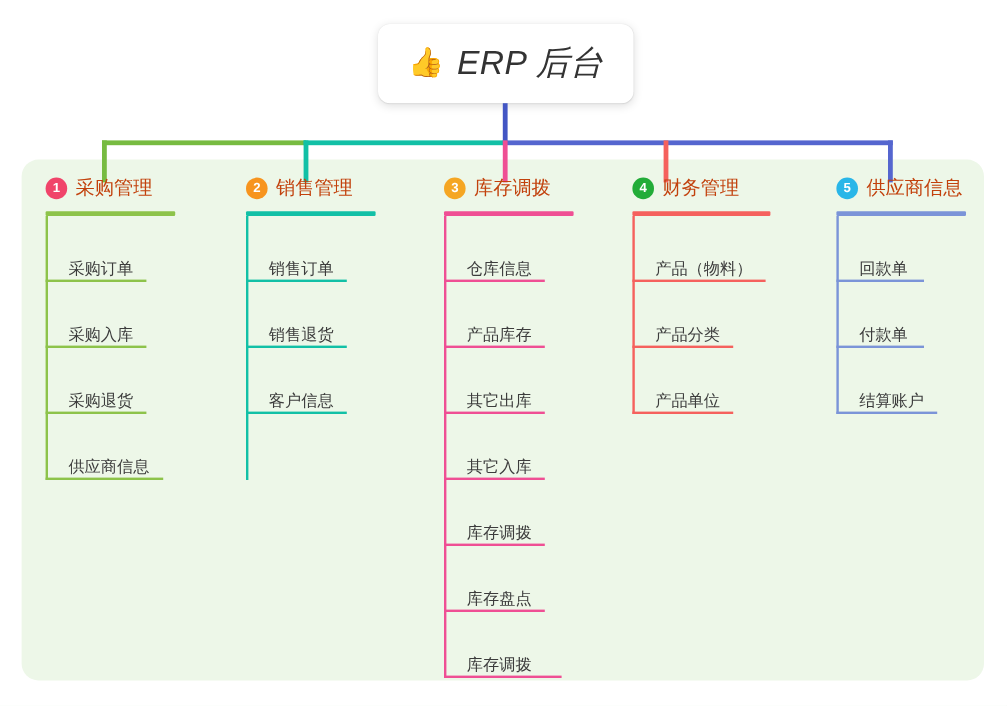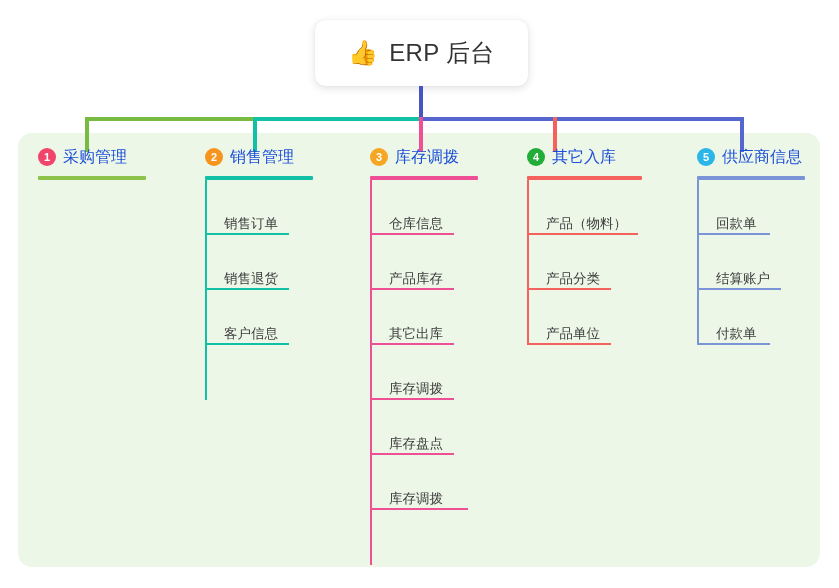--- a/index.html
+++ b/index.html
@@ -36,25 +36,26 @@
     display: flex;
     align-items: center;
     gap: 11px;
   }
   #root-card .thumb {
     font-size: 24px;
     line-height: 1;
     color: #F2B33D;
   }
   #root-card .root-title {
-    font-size: 24px;
+    font-size: 28px;
     font-weight: 400;
     color: #333333;
     letter-spacing: 0.3px;
     white-space: nowrap;
+    font-style: italic;
   }
 
   
   #root-stem {
     position: absolute;
     left: 419px;
     top: 86px;
     width: 4px;
     height: 33px;
     background: #4356c4;
@@ -118,21 +119,21 @@
     border-radius: 50%;
     color: #ffffff;
     font-size: 11px;
     line-height: 18px;
     text-align: center;
     font-weight: 700;
     flex: 0 0 auto;
   }
   .col-title {
     font-size: 16px;
-    color: #1d4ed8;
+    color: #c2410c;
     font-weight: 400;
     text-align: center;
   }
   .head-rule {
     height: 4px;
     margin-top: 8px;
     border-radius: 1px;
   }
 
   
@@ -192,20 +193,39 @@
 <div class="drop" id="drop-3" style="background: rgb(239, 79, 148);"></div>
 <div class="drop" id="drop-4" style="background: rgb(245, 97, 93);"></div>
 <div class="drop" id="drop-5" style="background: rgb(85, 102, 207);"></div>
 
 <div class="column" id="col-1">
     <div class="col-head">
       <span class="badge" style="background: rgb(240, 68, 106);">1</span>
       <span class="col-title">采购管理</span>
     </div>
     <div class="head-rule" style="background: rgb(141, 195, 74); width: 108px;"></div>
+    <div class="leaf-list">
+      <div class="spine" style="background: rgb(141, 195, 74); height: 220px;"></div>
+      <div class="leaf">
+        <span class="leaf-label">采购订单</span>
+        <div class="leaf-rule" style="background: rgb(141, 195, 74); width: 84px;"></div>
+      </div>
+      <div class="leaf">
+        <span class="leaf-label">采购入库</span>
+        <div class="leaf-rule" style="background: rgb(141, 195, 74); width: 84px;"></div>
+      </div>
+      <div class="leaf">
+        <span class="leaf-label">采购退货</span>
+        <div class="leaf-rule" style="background: rgb(141, 195, 74); width: 84px;"></div>
+      </div>
+      <div class="leaf">
+        <span class="leaf-label">供应商信息</span>
+        <div class="leaf-rule" style="background: rgb(141, 195, 74); width: 98px;"></div>
+      </div>
+    </div>
   </div>
 <div class="column" id="col-2">
     <div class="col-head">
       <span class="badge" style="background: rgb(247, 148, 30);">2</span>
       <span class="col-title">销售管理</span>
     </div>
     <div class="head-rule" style="background: rgb(18, 192, 166); width: 108px;"></div>
     <div class="leaf-list">
       <div class="spine" style="background: rgb(18, 192, 166); height: 220px;"></div>
       <div class="leaf">
@@ -236,37 +256,41 @@
       </div>
       <div class="leaf">
         <span class="leaf-label">产品库存</span>
         <div class="leaf-rule" style="background: rgb(239, 79, 148); width: 84px;"></div>
       </div>
       <div class="leaf">
         <span class="leaf-label">其它出库</span>
         <div class="leaf-rule" style="background: rgb(239, 79, 148); width: 84px;"></div>
       </div>
       <div class="leaf">
+        <span class="leaf-label">其它入库</span>
+        <div class="leaf-rule" style="background: rgb(239, 79, 148); width: 84px;"></div>
+      </div>
+      <div class="leaf">
         <span class="leaf-label">库存调拨</span>
         <div class="leaf-rule" style="background: rgb(239, 79, 148); width: 84px;"></div>
       </div>
       <div class="leaf">
         <span class="leaf-label">库存盘点</span>
         <div class="leaf-rule" style="background: rgb(239, 79, 148); width: 84px;"></div>
       </div>
       <div class="leaf">
         <span class="leaf-label">库存调拨</span>
         <div class="leaf-rule" style="background: rgb(239, 79, 148); width: 98px;"></div>
       </div>
     </div>
   </div>
 <div class="column" id="col-4">
     <div class="col-head">
       <span class="badge" style="background: rgb(34, 172, 56);">4</span>
-      <span class="col-title">其它入库</span>
+      <span class="col-title">财务管理</span>
     </div>
     <div class="head-rule" style="background: rgb(245, 97, 93); width: 115px;"></div>
     <div class="leaf-list">
       <div class="spine" style="background: rgb(245, 97, 93); height: 165px;"></div>
       <div class="leaf">
         <span class="leaf-label">产品（物料）</span>
         <div class="leaf-rule" style="background: rgb(245, 97, 93); width: 111px;"></div>
       </div>
       <div class="leaf">
         <span class="leaf-label">产品分类</span>
@@ -284,21 +308,21 @@
       <span class="col-title">供应商信息</span>
     </div>
     <div class="head-rule" style="background: rgb(123, 148, 216); width: 108px;"></div>
     <div class="leaf-list">
       <div class="spine" style="background: rgb(123, 148, 216); height: 165px;"></div>
       <div class="leaf">
         <span class="leaf-label">回款单</span>
         <div class="leaf-rule" style="background: rgb(123, 148, 216); width: 73px;"></div>
       </div>
       <div class="leaf">
+        <span class="leaf-label">付款单</span>
+        <div class="leaf-rule" style="background: rgb(123, 148, 216); width: 73px;"></div>
+      </div>
+      <div class="leaf">
         <span class="leaf-label">结算账户</span>
         <div class="leaf-rule" style="background: rgb(123, 148, 216); width: 84px;"></div>
       </div>
-      <div class="leaf">
-        <span class="leaf-label">付款单</span>
-        <div class="leaf-rule" style="background: rgb(123, 148, 216); width: 73px;"></div>
-      </div>
     </div>
   </div>
 
 </body></html>

